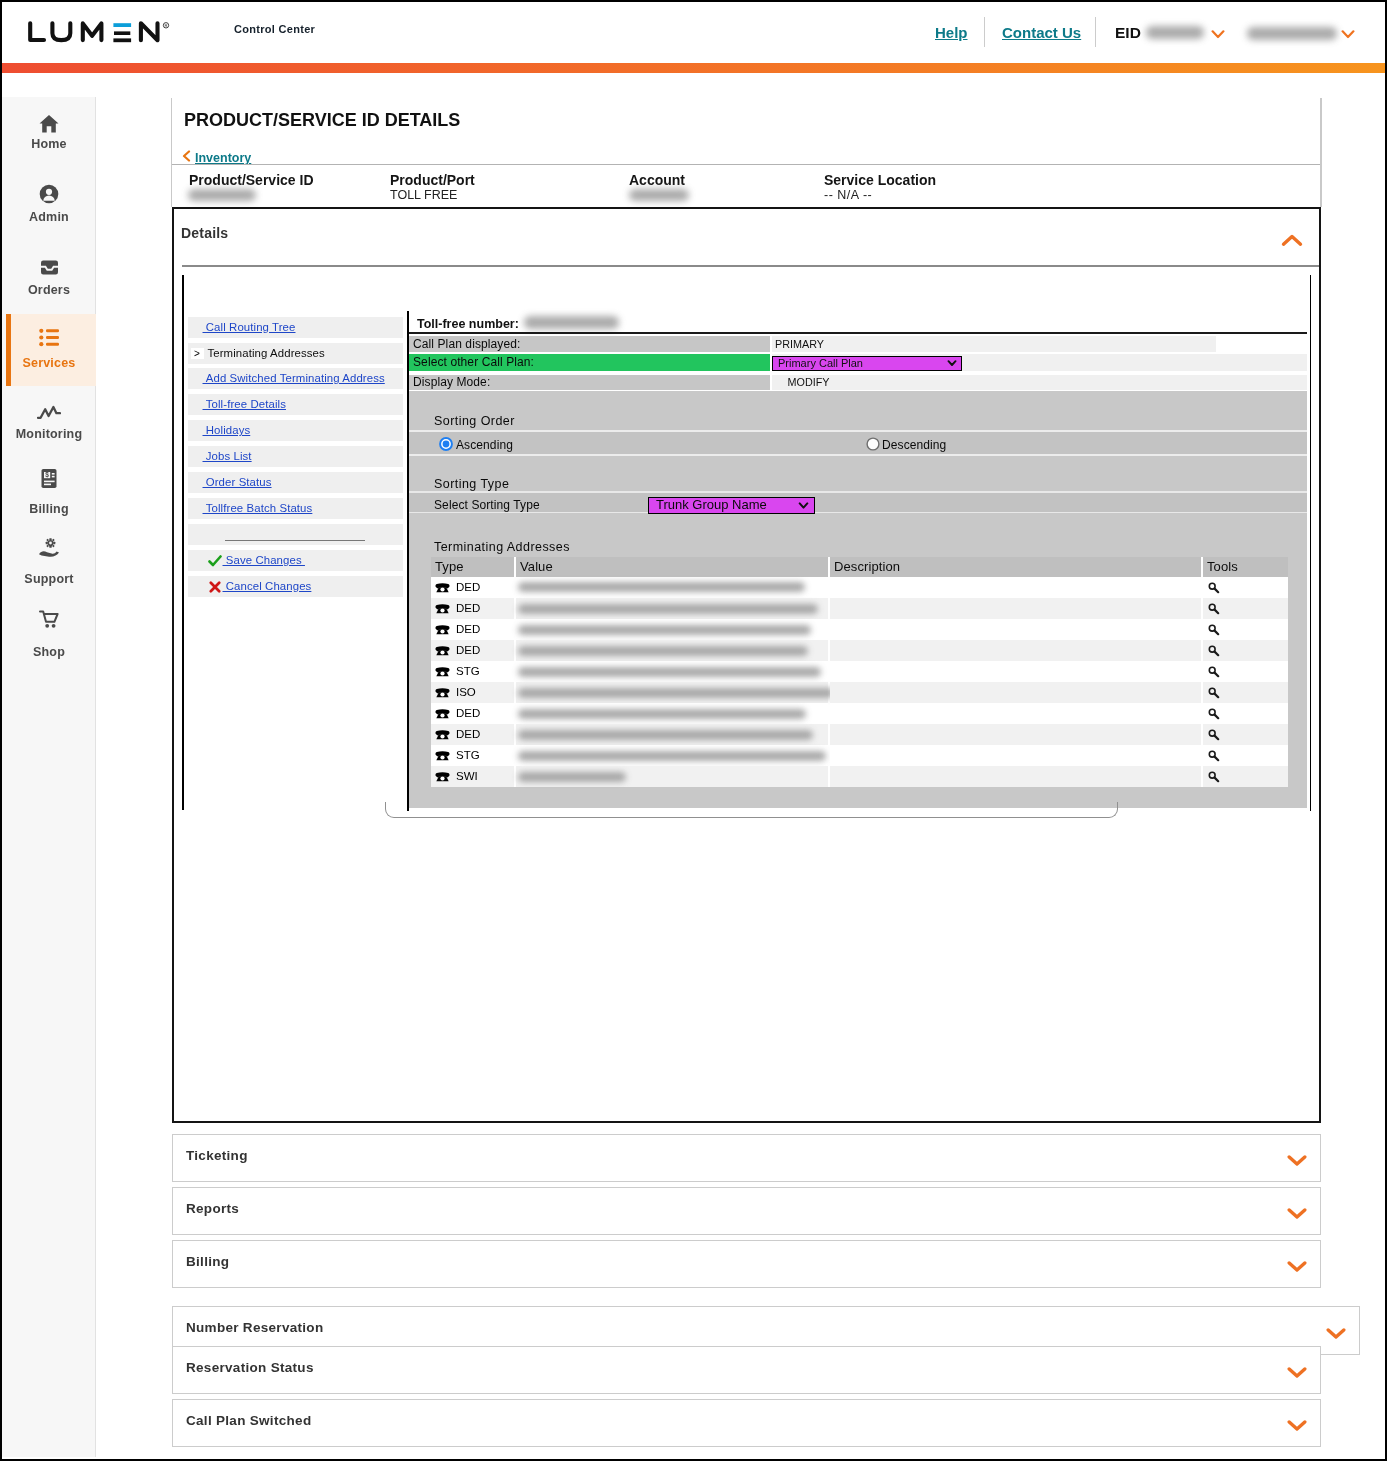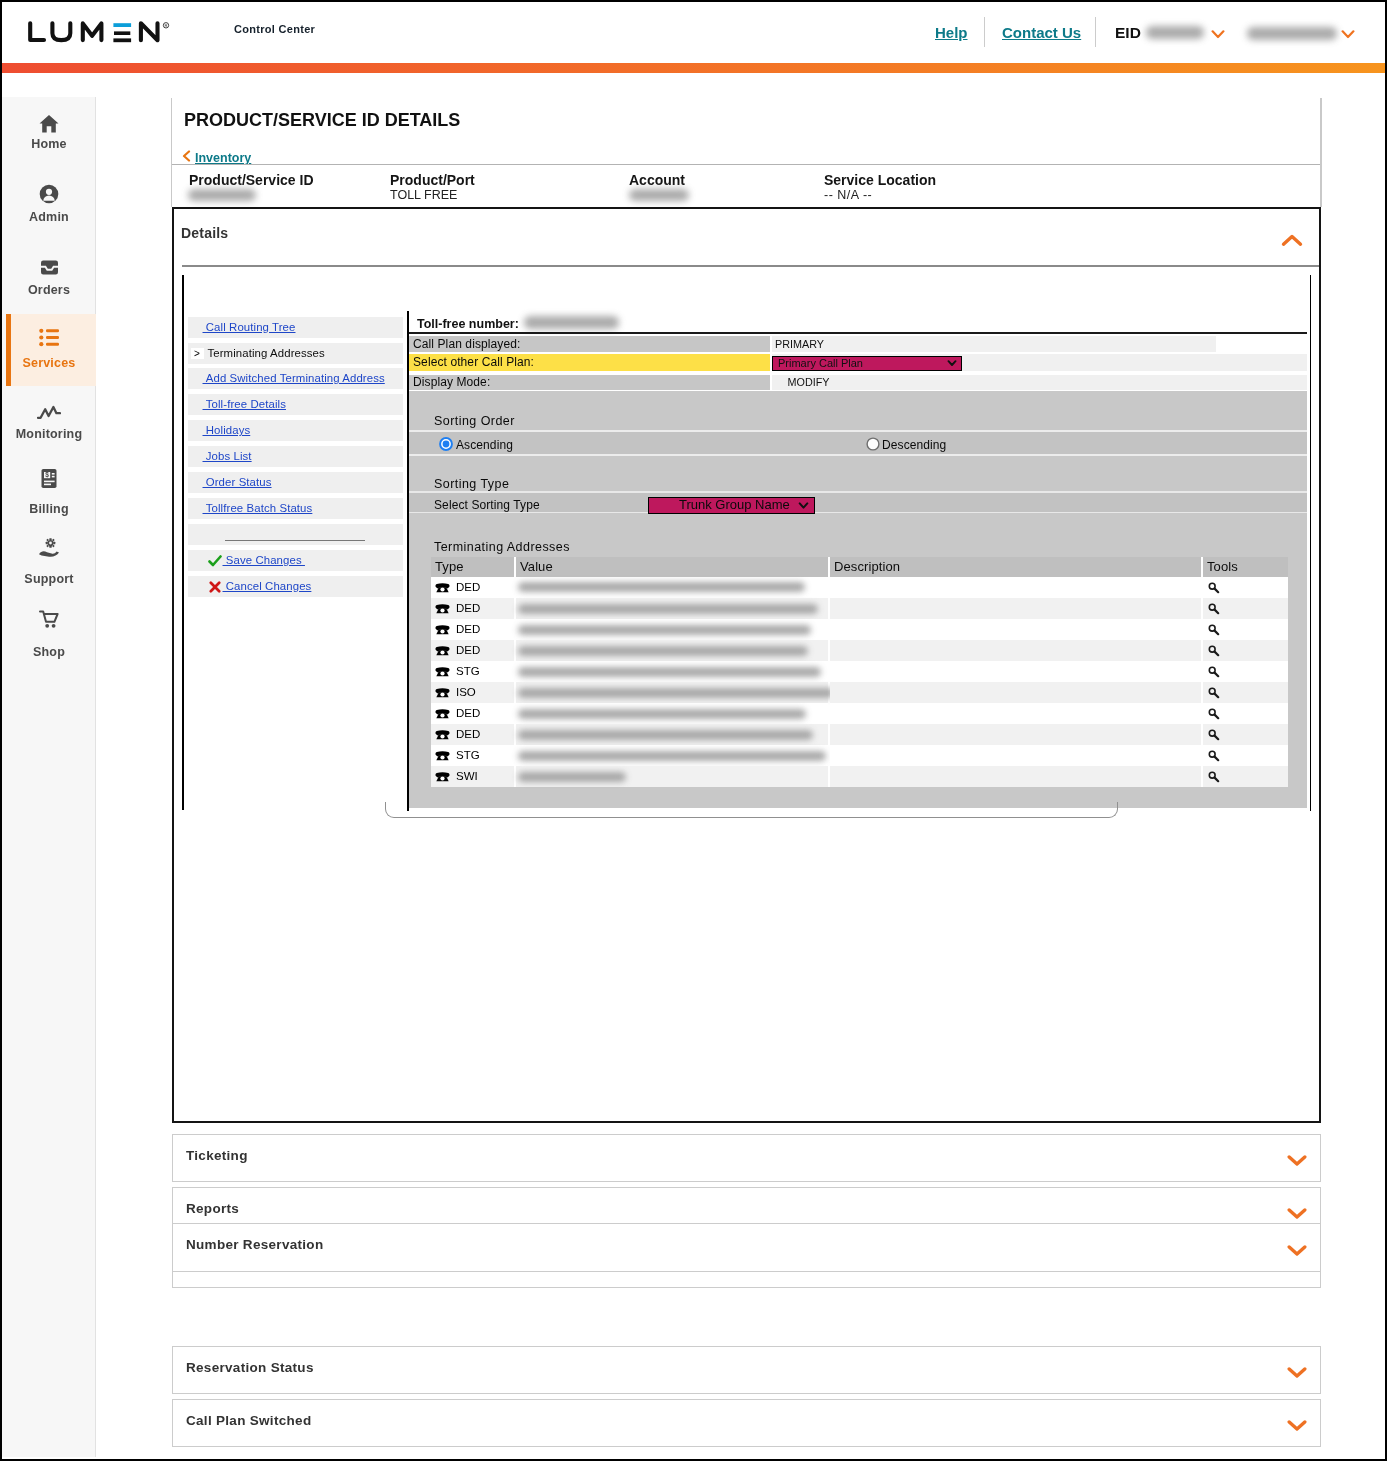--- a/index.html
+++ b/index.html
@@ -10,21 +10,21 @@
   .tlink{color:#0d7a89;font-weight:bold;text-decoration:underline;}
   .vdiv{width:1px;background:#ccc;}
   .slabel{width:94px;text-align:center;font-size:12.5px;font-weight:bold;color:#4a4a4a;letter-spacing:.2px;}
   .navitem{left:187.5px;width:215.5px;height:21px;background:#efefef;line-height:21px;font-size:11.4px;letter-spacing:.1px;}
   .navitem a{color:#1e46c8;text-decoration:underline;}
   .rlab{font-size:12px;color:#0a0a0a;letter-spacing:.1px;}
   .cell{position:absolute;}
   .hcell{background:#bfbfbf;height:19.5px;line-height:19.5px;font-size:13px;color:#0d0d0d;padding-left:4px;box-sizing:border-box;letter-spacing:.1px;}
   .sect{left:172px;width:1146.5px;height:46.5px;border:1px solid #ccc;background:#fff;}
   .sect .t{position:absolute;left:13px;top:13px;font-size:13.5px;font-weight:bold;color:#333;letter-spacing:.3px;}
-  .sel{position:absolute;background:#be185d;border:1.5px solid #000;box-sizing:border-box;}
+  .sel{position:absolute;background:#d946ef;border:1.5px solid #000;box-sizing:border-box;}
 </style>
 </head>
 <body>
 <div id="pg">
   <div class="ab" id="border"></div>
 
   <svg class="ab" style="left:27px;top:19px;" width="146" height="26" viewBox="0 0 146 26">
     <g fill="none" stroke="#111" stroke-width="4.1" stroke-linejoin="round" stroke-linecap="round">
       <path d="M3.2 4.3 L3.2 21 L17 21"></path>
       <path d="M25.4 4.3 L25.4 14.2 Q25.4 21.1 34.3 21.1 Q43.3 21.1 43.3 14.2 L43.3 4.3"></path>
@@ -183,21 +183,21 @@
     <a style="margin-left:35px;">&nbsp;Cancel Changes</a>
   </div>
 
   <div class="ab" style="left:417px;top:317px;font-size:12.5px;font-weight:bold;color:#111;">Toll-free number:</div>
   <div class="bl" style="left:524px;top:316px;width:95px;height:13px;"></div>
   <div class="ab" style="left:409px;top:332px;width:898px;height:1.5px;background:#1a1a1a;"></div>
 
   <div class="ab rlab" style="left:409px;top:335.5px;width:361px;height:16px;background:#c6c6c6;line-height:16px;"><span style="margin-left:4px;">Call Plan displayed:</span></div>
   <div class="ab" style="left:771.5px;top:335.5px;width:444px;height:16px;background:#f0f0f0;line-height:16px;font-size:10.8px;color:#111;"><span style="margin-left:3.5px;">PRIMARY</span></div>
 
-  <div class="ab rlab" style="left:409px;top:354px;width:361px;height:17px;background:#fde047;line-height:17px;"><span style="margin-left:4px;">Select other Call Plan:</span></div>
+  <div class="ab rlab" style="left:409px;top:354px;width:361px;height:17px;background:#22c55e;line-height:17px;"><span style="margin-left:4px;">Select other Call Plan:</span></div>
   <div class="ab" style="left:771.5px;top:354px;width:535px;height:17px;background:#f0f0f0;"></div>
   <div class="sel" style="left:772px;top:356px;width:189.5px;height:14.5px;line-height:11.5px;font-size:11px;color:#111;">
     <span style="margin-left:5px;position:relative;top:0.5px;">Primary Call Plan</span>
     <svg style="position:absolute;right:4px;top:3px;" width="10" height="7" viewBox="0 0 10 7">
         <path d="M1.5 1.2 L5 5 L8.5 1.2" fill="none" stroke="#111" stroke-width="1.9" stroke-linecap="round" stroke-linejoin="round"></path>
       </svg>
   </div>
 
   <div class="ab rlab" style="left:409px;top:374.5px;width:361px;height:15.5px;background:#c6c6c6;line-height:15.5px;"><span style="margin-left:4px;">Display Mode:</span></div>
   <div class="ab" style="left:771.5px;top:374.5px;width:535px;height:15.5px;background:#f0f0f0;line-height:15.5px;font-size:10.8px;color:#111;"><span style="margin-left:16px;">MODIFY</span></div>
@@ -215,21 +215,21 @@
   <svg class="ab" style="left:865.5px;top:437px;" width="14" height="14" viewBox="0 0 14 14">
     <circle cx="7" cy="7" r="5.9" fill="#fdfdfd" stroke="#6f6f6f" stroke-width="1.4"></circle>
   </svg>
   <div class="ab rlab" style="left:882px;top:438px;">Descending</div>
 
   <div class="ab" style="left:434px;top:476.5px;font-size:12.5px;color:#0a0a0a;letter-spacing:.45px;">Sorting Type</div>
   <div class="ab" style="left:409px;top:491.3px;width:898px;height:1.4px;background:#e8e8e8;"></div>
   <div class="ab" style="left:409px;top:492.7px;width:898px;height:19px;background:#c2c2c2;"></div>
   <div class="ab" style="left:409px;top:511.7px;width:898px;height:1.6px;background:#e8e8e8;"></div>
   <div class="ab rlab" style="left:434px;top:497.5px;">Select Sorting Type</div>
-  <div class="sel" style="left:648px;top:496.5px;width:166.5px;height:17.5px;line-height:14px;font-size:13px;color:#0a0a0a;padding-left:23px;">
+  <div class="sel" style="left:648px;top:496.5px;width:166.5px;height:17.5px;line-height:14px;font-size:13px;color:#0a0a0a;">
     <span style="margin-left:7px;position:relative;top:0.5px;">Trunk Group Name</span>
     <svg style="position:absolute;right:5px;top:4.2px;" width="11" height="8" viewBox="0 0 11 8">
         <path d="M1.7 1.4 L5.5 5.6 L9.3 1.4" fill="none" stroke="#111" stroke-width="2" stroke-linecap="round" stroke-linejoin="round"></path>
       </svg>
   </div>
 
   <div class="ab" style="left:434px;top:540px;font-size:12.5px;color:#0a0a0a;letter-spacing:.45px;">Terminating Addresses</div>
 
   <div class="ab" style="left:431px;top:557px;width:856.5px;height:229.5px;background:#fff;"></div>
   <div class="cell hcell" style="left:431px;top:557px;width:82.5px;">Type</div>
@@ -400,21 +400,21 @@
     <svg style="position:absolute;right:13px;top:20.5px;" width="20" height="11" viewBox="0 0 20 11">
         <path d="M2.2 2 L10 9 L17.8 2" fill="none" stroke="#ee7123" stroke-width="3.4" stroke-linecap="round" stroke-linejoin="round"></path>
       </svg>
   </div>
   <div class="ab sect" style="top:1239.5px;">
     <div class="t">Billing</div>
     <svg style="position:absolute;right:13px;top:20.5px;" width="20" height="11" viewBox="0 0 20 11">
         <path d="M2.2 2 L10 9 L17.8 2" fill="none" stroke="#ee7123" stroke-width="3.4" stroke-linecap="round" stroke-linejoin="round"></path>
       </svg>
   </div>
-  <div class="ab sect" style="top:1223px;">
+  <div class="ab sect" style="top:1306px;padding-left:39px;">
     <div class="t">Number Reservation</div>
     <svg style="position:absolute;right:13px;top:20.5px;" width="20" height="11" viewBox="0 0 20 11">
         <path d="M2.2 2 L10 9 L17.8 2" fill="none" stroke="#ee7123" stroke-width="3.4" stroke-linecap="round" stroke-linejoin="round"></path>
       </svg>
   </div>
   <div class="ab sect" style="top:1345.5px;">
     <div class="t">Reservation Status</div>
     <svg style="position:absolute;right:13px;top:20.5px;" width="20" height="11" viewBox="0 0 20 11">
         <path d="M2.2 2 L10 9 L17.8 2" fill="none" stroke="#ee7123" stroke-width="3.4" stroke-linecap="round" stroke-linejoin="round"></path>
       </svg>

